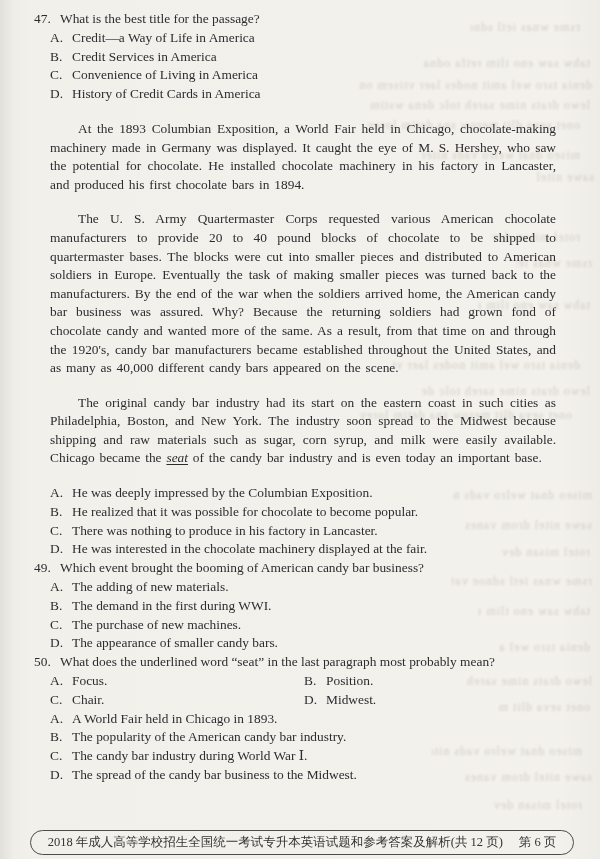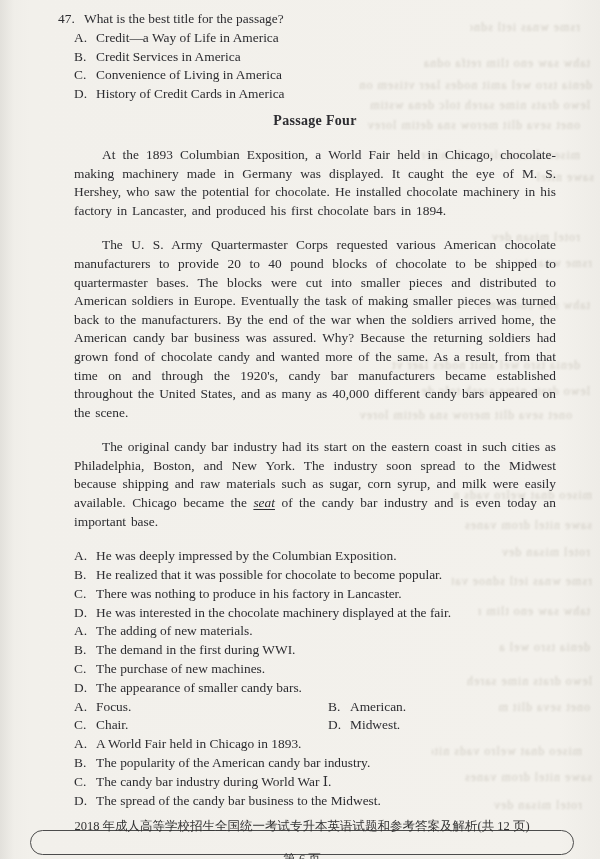--- a/index.html
+++ b/index.html
@@ -5,21 +5,20 @@
   html,body{margin:0;padding:0;}
   body{
     width:600px;height:859px;position:relative;overflow:hidden;
     background:#f2f0eb;
     font-family:"Liberation Serif","DejaVu Serif",serif;
     color:#2c2c30;
   }
   .page{
     position:absolute;inset:0;
     background:linear-gradient(90deg,#e2e0db 0px,#f0eeE9 14px,#f2f0eb 30px,#f3f1ec 560px,#eeece7 600px);
-    padding-left:24px;
   }
   .bleed-layer{position:absolute;inset:0;pointer-events:none;z-index:1;}
   .bleed-line{
     position:absolute;
     color:#b7b1a5;opacity:.55;
     filter:blur(1.2px);
     transform:scaleX(-1);
     font-size:12px;white-space:nowrap;overflow:hidden;
     letter-spacing:1px;
   }
@@ -45,21 +44,20 @@
     text-align:justify;text-indent:28px;word-spacing:1.5px;
   }
   .u{text-decoration:underline;text-underline-offset:2px;font-style:italic;}
   .footer-box{
     position:absolute;z-index:2;
     left:30px;right:26px;bottom:4px;height:23px;
     border:1.2px solid #4c4c4c;border-radius:13px;
     display:flex;align-items:center;justify-content:center;gap:16px;
     font-size:12.5px;color:#333;background:transparent;
     white-space:nowrap;
-    flex-direction:column;
   }
   .qblock{margin:0;}
   #q-before{margin-bottom:0;}
 </style>
 </head>
 <body>
 
 <div class="page">
   <div class="bleed-layer" id="bleed-layer">
       <span class="bleed-line" style="left: 470px; top: 20px; width: 110px;">rsme wnas ietl sdnoe vat eltim sero dna</span>
@@ -110,21 +108,20 @@
               <span class="opt-text">Convenience of Living in America</span>
             </div>
             <div class="option">
               <span class="opt-letter">D.</span>
               <span class="opt-text">History of Credit Cards in America</span>
             </div>
           </div>
         </div>
       </div>
 
-    <h3 class="passage-heading">Passage Four</h3>
 
     <div>
       <p class="para">At the 1893 Columbian Exposition, a World Fair held in Chicago, chocolate-making machinery made in Germany was displayed. It caught the eye of M. S. Hershey, who saw the potential for chocolate. He installed chocolate machinery in his factory in Lancaster, and produced his first chocolate bars in 1894.</p>
       <p class="para">The U. S. Army Quartermaster Corps requested various American chocolate manufacturers to provide 20 to 40 pound blocks of chocolate to be shipped to quartermaster bases. The blocks were cut into smaller pieces and distributed to American soldiers in Europe. Eventually the task of making smaller pieces was turned back to the manufacturers. By the end of the war when the soldiers arrived home, the American candy bar business was assured. Why? Because the returning soldiers had grown fond of chocolate candy and wanted more of the same. As a result, from that time on and through the 1920's, candy bar manufacturers became established throughout the United States, and as many as 40,000 different candy bars appeared on the scene.</p>
       <p class="para"><span>The original candy bar industry had its start on the eastern coast in such cities as Philadelphia, Boston, and New York. The industry soon spread to the Midwest because shipping and raw materials such as sugar, corn syrup, and milk were easily available. Chicago became the </span><span class="u">seat</span><span> of the candy bar industry and is even today an important base.</span></p>
     </div>
 
     <div id="q-after">
         <div class="question qblock">
           <div class="opts">
@@ -140,48 +137,56 @@
               <span class="opt-letter">C.</span>
               <span class="opt-text">There was nothing to produce in his factory in Lancaster.</span>
             </div>
             <div class="option">
               <span class="opt-letter">D.</span>
               <span class="opt-text">He was interested in the chocolate machinery displayed at the fair.</span>
             </div>
           </div>
         </div>
         <div class="question qblock">
+          <div class="q-line">
+            <span class="q-num">49.</span>
+            <span class="q-text">Which event brought the booming of American candy bar business?</span>
+          </div>
           <div class="opts">
             <div class="option">
               <span class="opt-letter">A.</span>
               <span class="opt-text">The adding of new materials.</span>
             </div>
             <div class="option">
               <span class="opt-letter">B.</span>
               <span class="opt-text">The demand in the first during WWI.</span>
             </div>
             <div class="option">
               <span class="opt-letter">C.</span>
               <span class="opt-text">The purchase of new machines.</span>
             </div>
             <div class="option">
               <span class="opt-letter">D.</span>
               <span class="opt-text">The appearance of smaller candy bars.</span>
             </div>
           </div>
         </div>
         <div class="question qblock">
+          <div class="q-line">
+            <span class="q-num">50.</span>
+            <span class="q-text">What does the underlined word “seat” in the last paragraph most probably mean?</span>
+          </div>
           <div class="opts two-col">
             <div class="option">
               <span class="opt-letter">A.</span>
               <span class="opt-text">Focus.</span>
             </div>
             <div class="option">
               <span class="opt-letter">B.</span>
-              <span class="opt-text">American.</span>
+              <span class="opt-text">Position.</span>
             </div>
             <div class="option">
               <span class="opt-letter">C.</span>
               <span class="opt-text">Chair.</span>
             </div>
             <div class="option">
               <span class="opt-letter">D.</span>
               <span class="opt-text">Midwest.</span>
             </div>
           </div>

